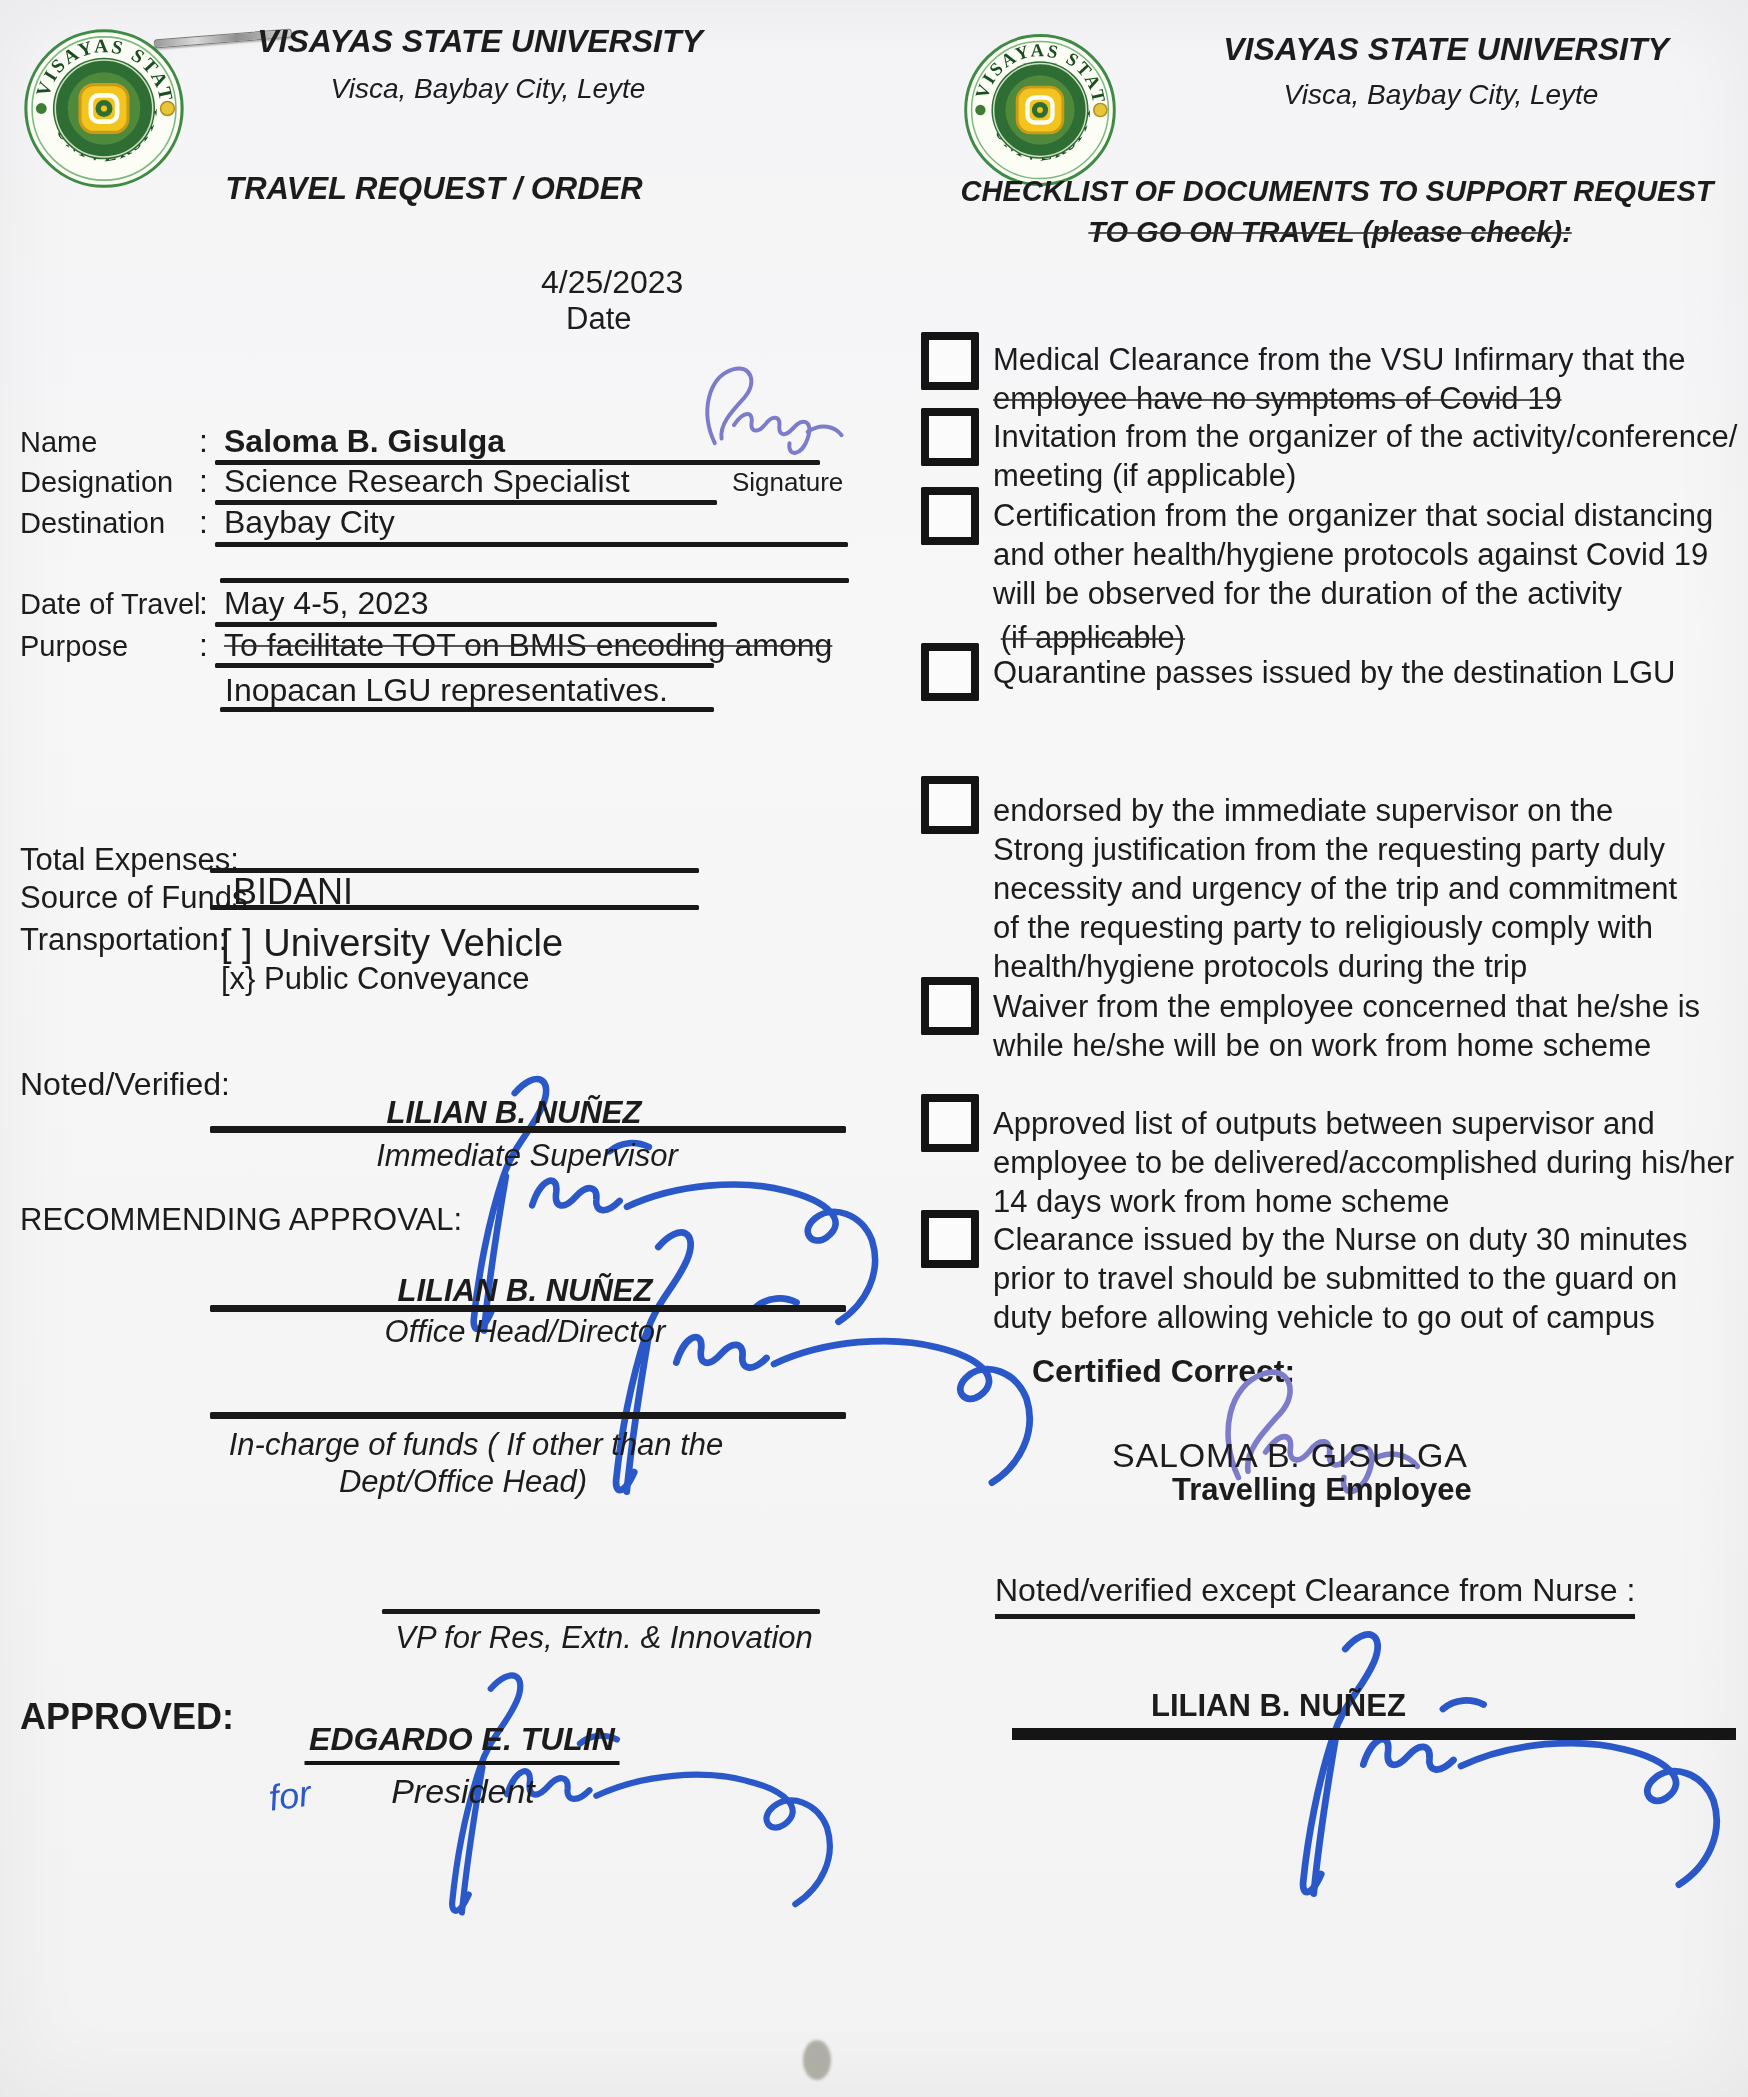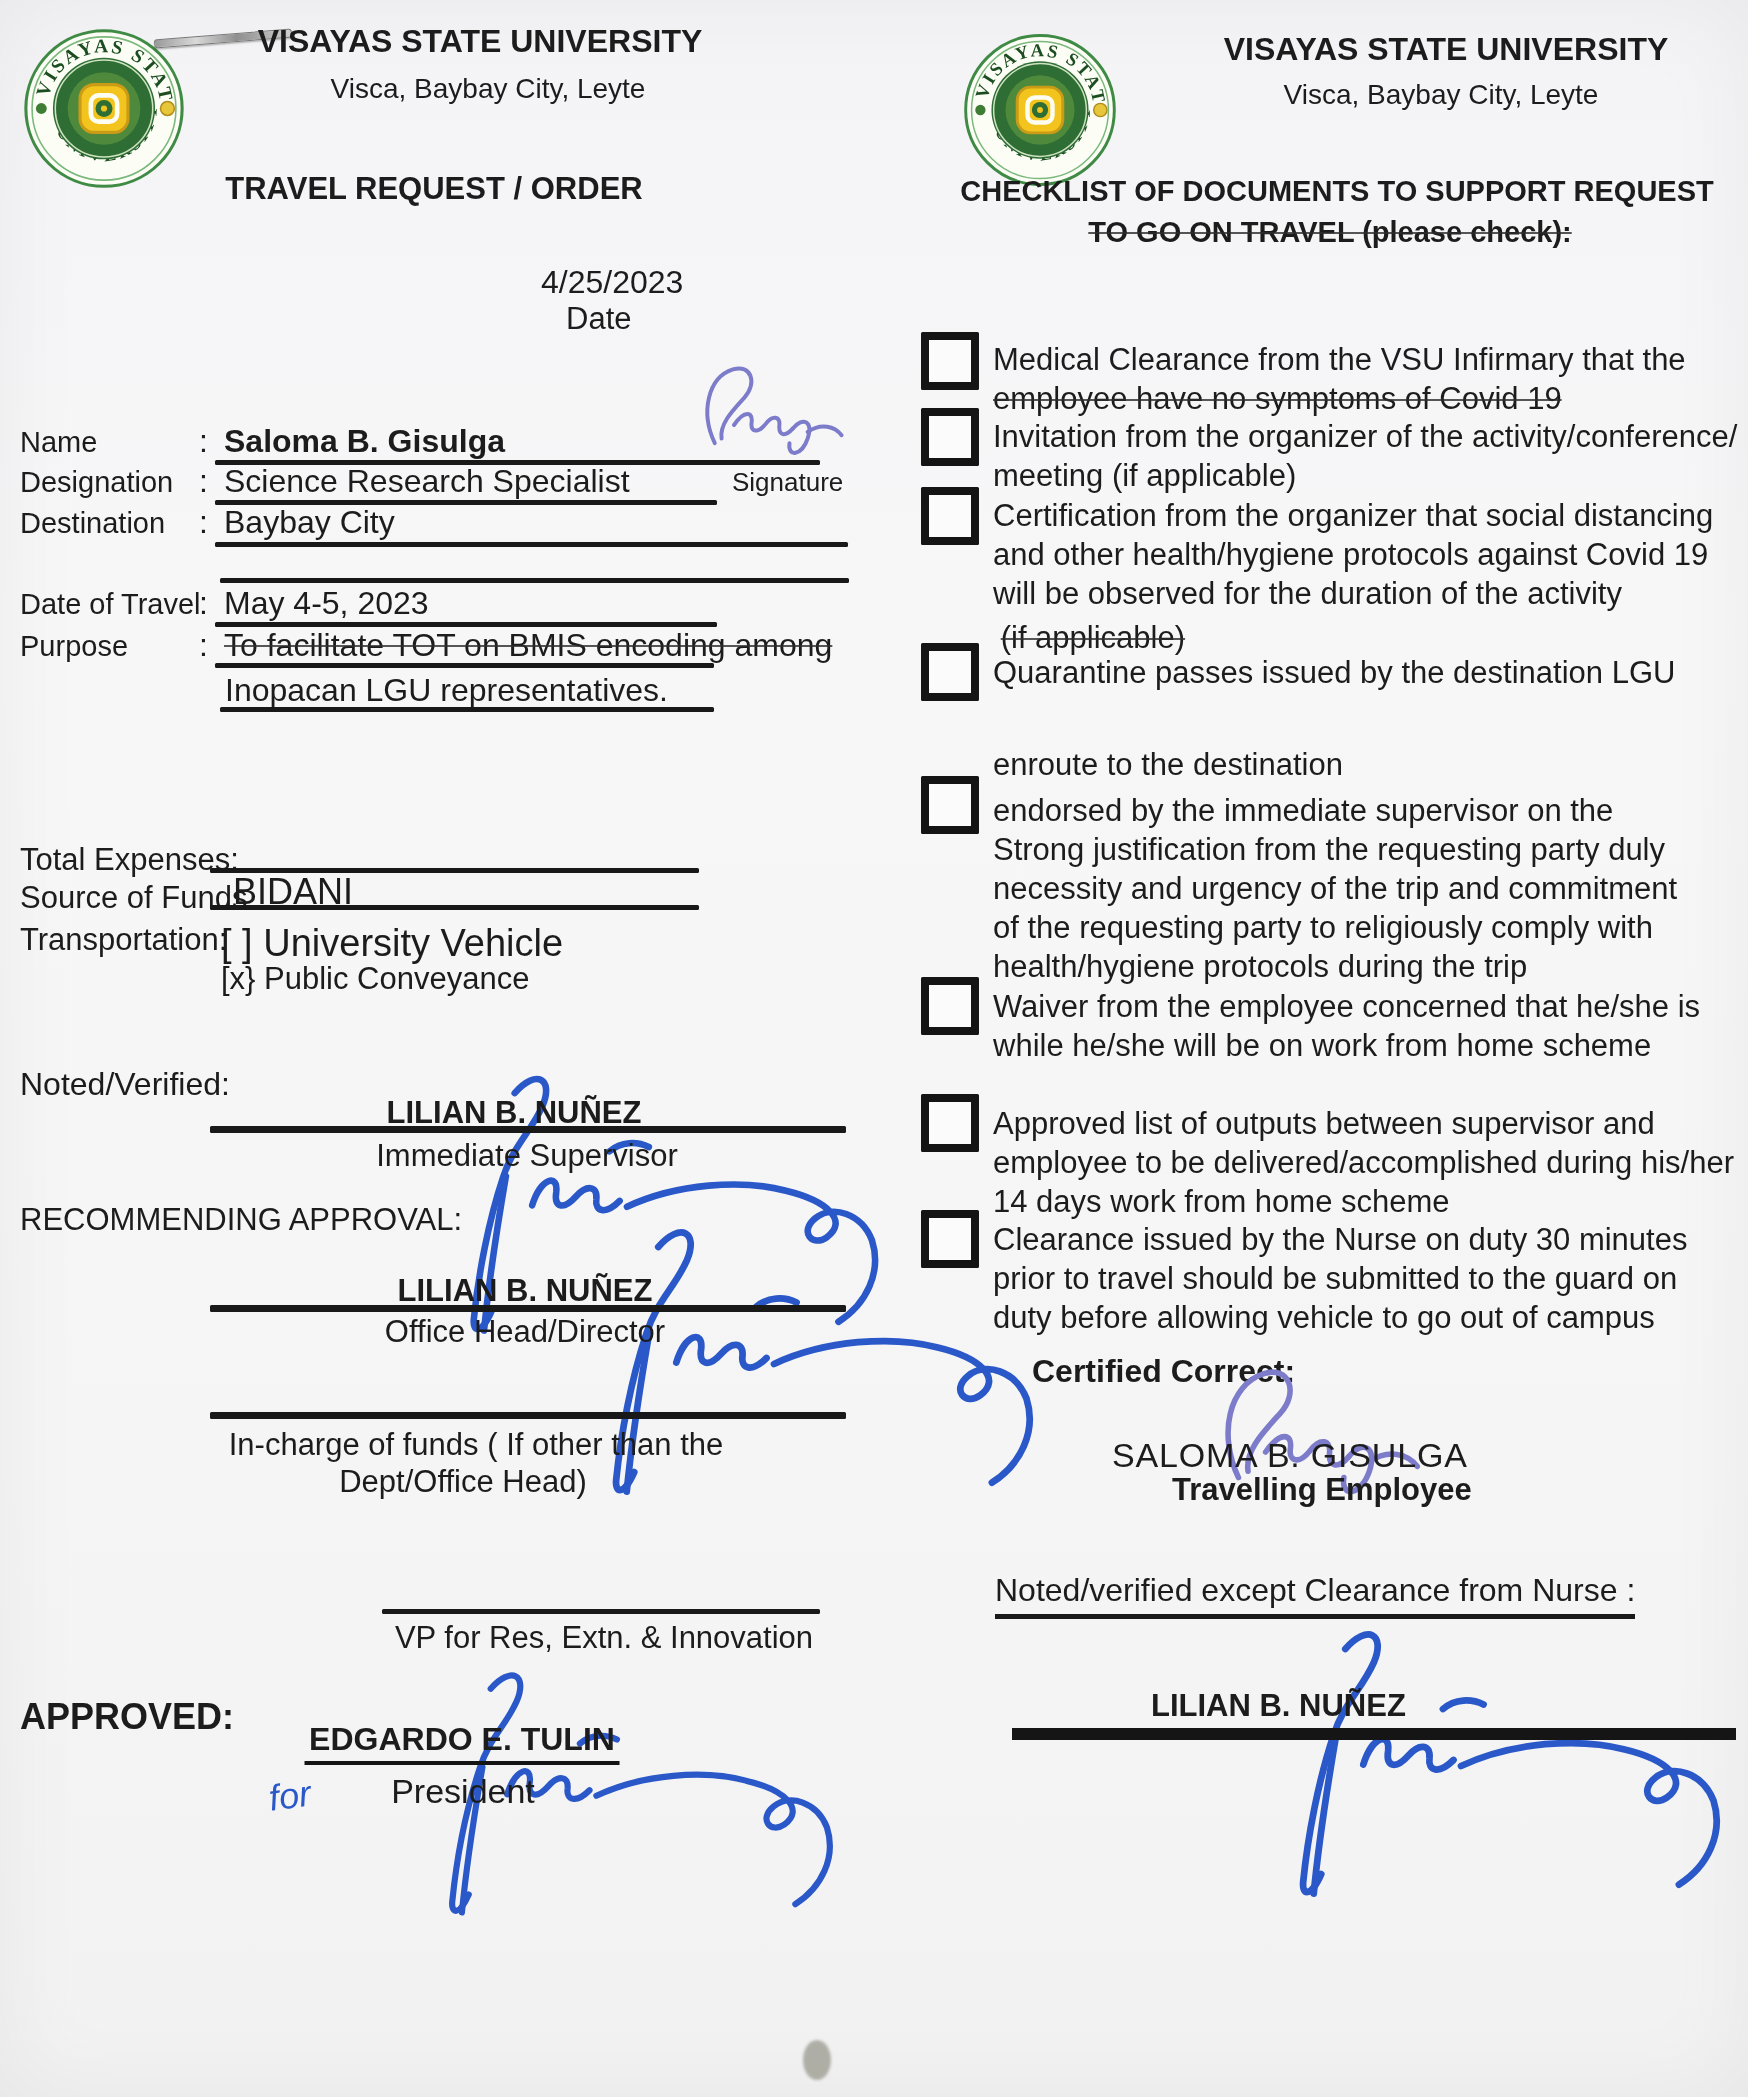--- a/index.html
+++ b/index.html
@@ -3,21 +3,21 @@
 <meta charset="utf-8">
 <style>
   html,body{margin:0;padding:0;background:#e8e8ea;}
   .page{
     position:relative;width:1748px;height:2097px;overflow:hidden;
     background:linear-gradient(180deg,#f4f4f6 0%,#f7f7f8 30%,#f5f5f6 70%,#f2f2f3 100%);
     font-family:"Liberation Sans","DejaVu Sans",sans-serif;color:#1c1c1c;
     box-shadow:inset 0 0 93px rgba(0,0,0,0.05);
   }
   .abs{position:absolute;white-space:nowrap;}
-  .ctr{transform:translateX(-50%);}
+  .ctr{transform:translateX(-50%);font-style:italic;}
   .b{font-weight:bold;}
   .lbl{font-size:29px;}
   .val{font-size:32px;}
   .rule{position:absolute;background:#191919;height:5.4px;border-radius:1.5px;}
   .rule-thick{position:absolute;background:#151515;height:12.4px;}
   .struck{text-decoration:line-through;text-decoration-thickness:2.3px;text-decoration-color:rgba(45,45,45,.8);}
   .checkbox{position:absolute;width:42px;height:42px;border:8.5px solid #141414;background:rgba(255,255,255,.55);border-radius:1.5px;}
   .item{position:absolute;left:993px;font-size:31px;line-height:39px;}
   .item div{white-space:nowrap;}
   .sig{position:absolute;}
@@ -192,21 +192,20 @@
     <div>meeting (if applicable)</div>
   </div>
   <div class="item" style="top:496px">
     <div>Certification from the organizer that social distancing</div>
     <div>and other health/hygiene protocols against Covid 19</div>
     <div>will be observed for the duration of the activity</div>
     <div class="struck" style="margin-top:4.6px;padding-left:7.7px">(if applicable)</div>
   </div>
   <div class="item" style="top:653px">
     <div>Quarantine passes issued by the destination LGU</div>
-    <div style="margin-top:53px">enroute to the destination</div>
   </div>
   <div class="item" style="top:791px">
     <div>endorsed by the immediate supervisor on the</div>
     <div>Strong justification from the requesting party duly</div>
     <div>necessity and urgency of the trip and commitment</div>
     <div>of the requesting party to religiously comply with</div>
     <div>health/hygiene protocols during the trip</div>
   </div>
   <div class="item" style="top:987px">
     <div>Waiver from the employee concerned that he/she is</div>

